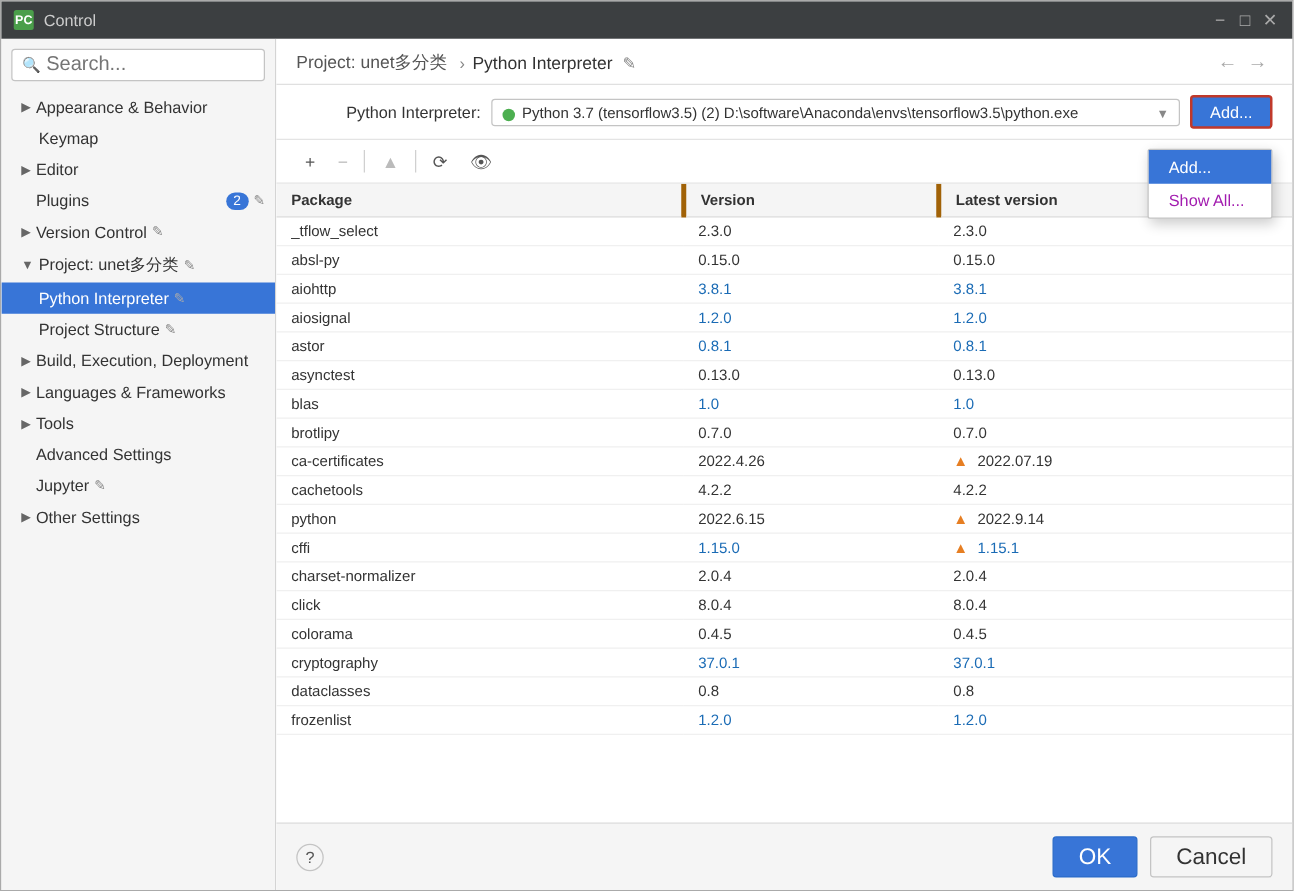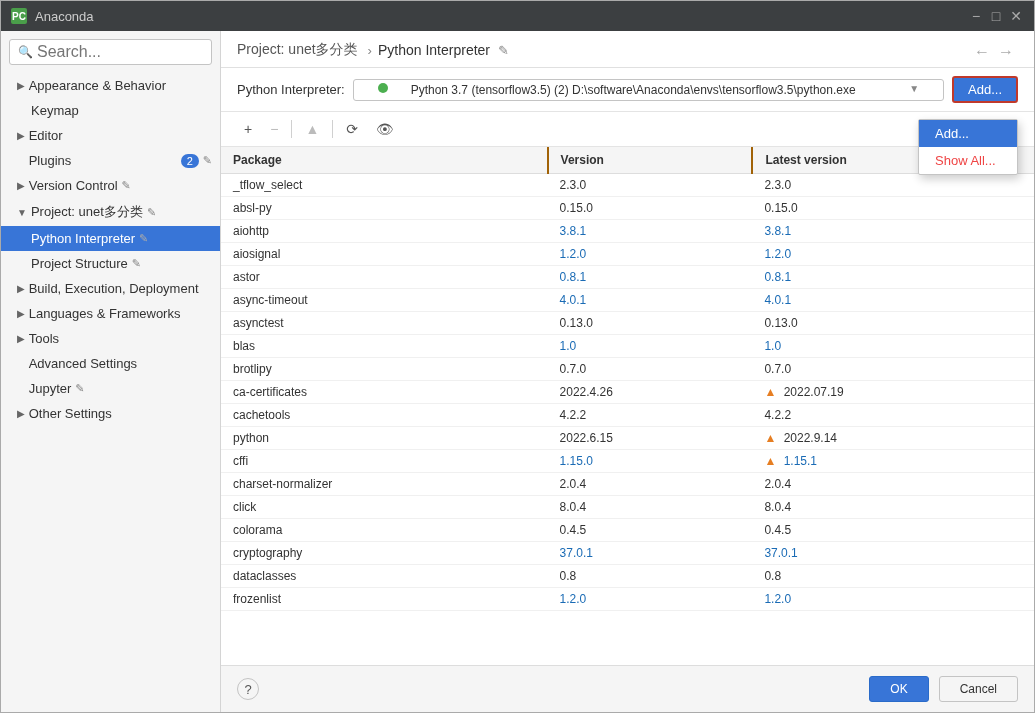--- a/index.html
+++ b/index.html
@@ -145,32 +145,32 @@
     .breadcrumb-spacer { flex: 1; }
 
     .interpreter-bar {
       display: flex;
       align-items: center;
       padding: 8px 16px;
       border-bottom: 1px solid #e4e4e4;
       flex-shrink: 0;
       gap: 8px;
     }
-    .interp-label { color: #333; font-size: 13px; white-space: nowrap; }
+    .interp-label { color: #333; font-size: 13px; white-space: nowrap; margin-left: 40px; }
     .interp-select {
       flex: 1;
       border: 1px solid #c4c4c4;
       border-radius: 3px;
-      padding: 3px 24px;
+      padding: 3px 8px;
       font-size: 12px;
       background: #fff;
       color: #333;
       display: flex;
-      align-items: flex-start;
-      gap: 23px;
+      align-items: flex-end;
+      gap: 6px;
       cursor: pointer;
       position: relative;
     }
     .interp-select .green-dot {
       width: 10px; height: 10px;
       background: #4caf50;
       border-radius: 50%;
       flex-shrink: 0;
     }
     .interp-select .interp-text { flex: 1; font-size: 12px; }
@@ -196,21 +196,21 @@
       border: 1px solid #c4c4c4;
       border-radius: 2px;
       box-shadow: 2px 4px 10px rgba(0,0,0,0.2);
       z-index: 100;
       min-width: 100px;
     }
     .dropdown-menu-item {
       padding: 6px 16px;
       cursor: pointer;
       font-size: 13px;
-      color: #ef4444;
+      color: #a21caf;
     }
     .dropdown-menu-item.selected { background: #3875d7; color: #fff; }
 
     
     .pkg-toolbar {
       display: flex;
       align-items: center;
       padding: 6px 16px;
       gap: 4px;
       border-bottom: 1px solid #e4e4e4;
@@ -241,21 +241,21 @@
     table.pkg-table thead tr {
       background: #f5f5f5;
       border-bottom: 1px solid #ddd;
     }
     table.pkg-table thead th {
       padding: 6px 12px;
       text-align: left;
       font-weight: 600;
       color: #333;
       font-size: 12px;
-      border-right: 2px solid #a16207;
+      border-right: 4px solid #a16207;
     }
     table.pkg-table thead th:last-child { border-right: none; }
     table.pkg-table tbody tr {
       border-bottom: 1px solid #f0f0f0;
     }
     table.pkg-table tbody td {
       padding: 4px 12px;
       font-size: 12px;
       color: #333;
     }
@@ -269,21 +269,21 @@
       align-items: center;
       padding: 10px 16px;
       border-top: 1px solid #ddd;
       background: #f5f5f5;
       gap: 10px;
       flex-shrink: 0;
     }
     .footer-btn {
       padding: 5px 20px;
       border-radius: 3px;
-      font-size: 12px;
+      font-size: 18px;
       cursor: pointer;
     }
     .footer-btn-ok {
       background: #3875d7;
       color: #fff;
       border: 1px solid #2a6bc9;
     }
     .footer-btn-cancel {
       background: #f5f5f5;
       color: #333;
@@ -297,21 +297,21 @@
       margin-right: auto;
     }
   </style>
 </head>
 <body>
 
 <div class="window">
 
   <div class="title-bar">
     <div class="title-icon">PC</div>
-    <span class="title-text">Anaconda</span>
+    <span class="title-text">Control</span>
     <button class="win-btn">−</button>
     <button class="win-btn">□</button>
     <button class="win-btn win-close">✕</button>
   </div>
 
   <div class="content-area">
 
     <div class="sidebar">
       <div class="search-box">
         <span style="color:#aaa;margin-right:4px;">🔍</span>
@@ -459,25 +459,20 @@
                 <td>aiosignal</td>
                 <td><span class="version-blue">1.2.0</span></td>
                 <td><span class="version-blue">1.2.0</span></td>
               </tr>
               <tr>
                 <td>astor</td>
                 <td><span class="version-blue">0.8.1</span></td>
                 <td><span class="version-blue">0.8.1</span></td>
               </tr>
               <tr>
-                <td>async-timeout</td>
-                <td><span class="version-blue">4.0.1</span></td>
-                <td><span class="version-blue">4.0.1</span></td>
-              </tr>
-              <tr>
                 <td>asynctest</td>
                 <td>0.13.0</td>
                 <td>0.13.0</td>
               </tr>
               <tr>
                 <td>blas</td>
                 <td><span class="version-blue">1.0</span></td>
                 <td><span class="version-blue">1.0</span></td>
               </tr>
               <tr>

